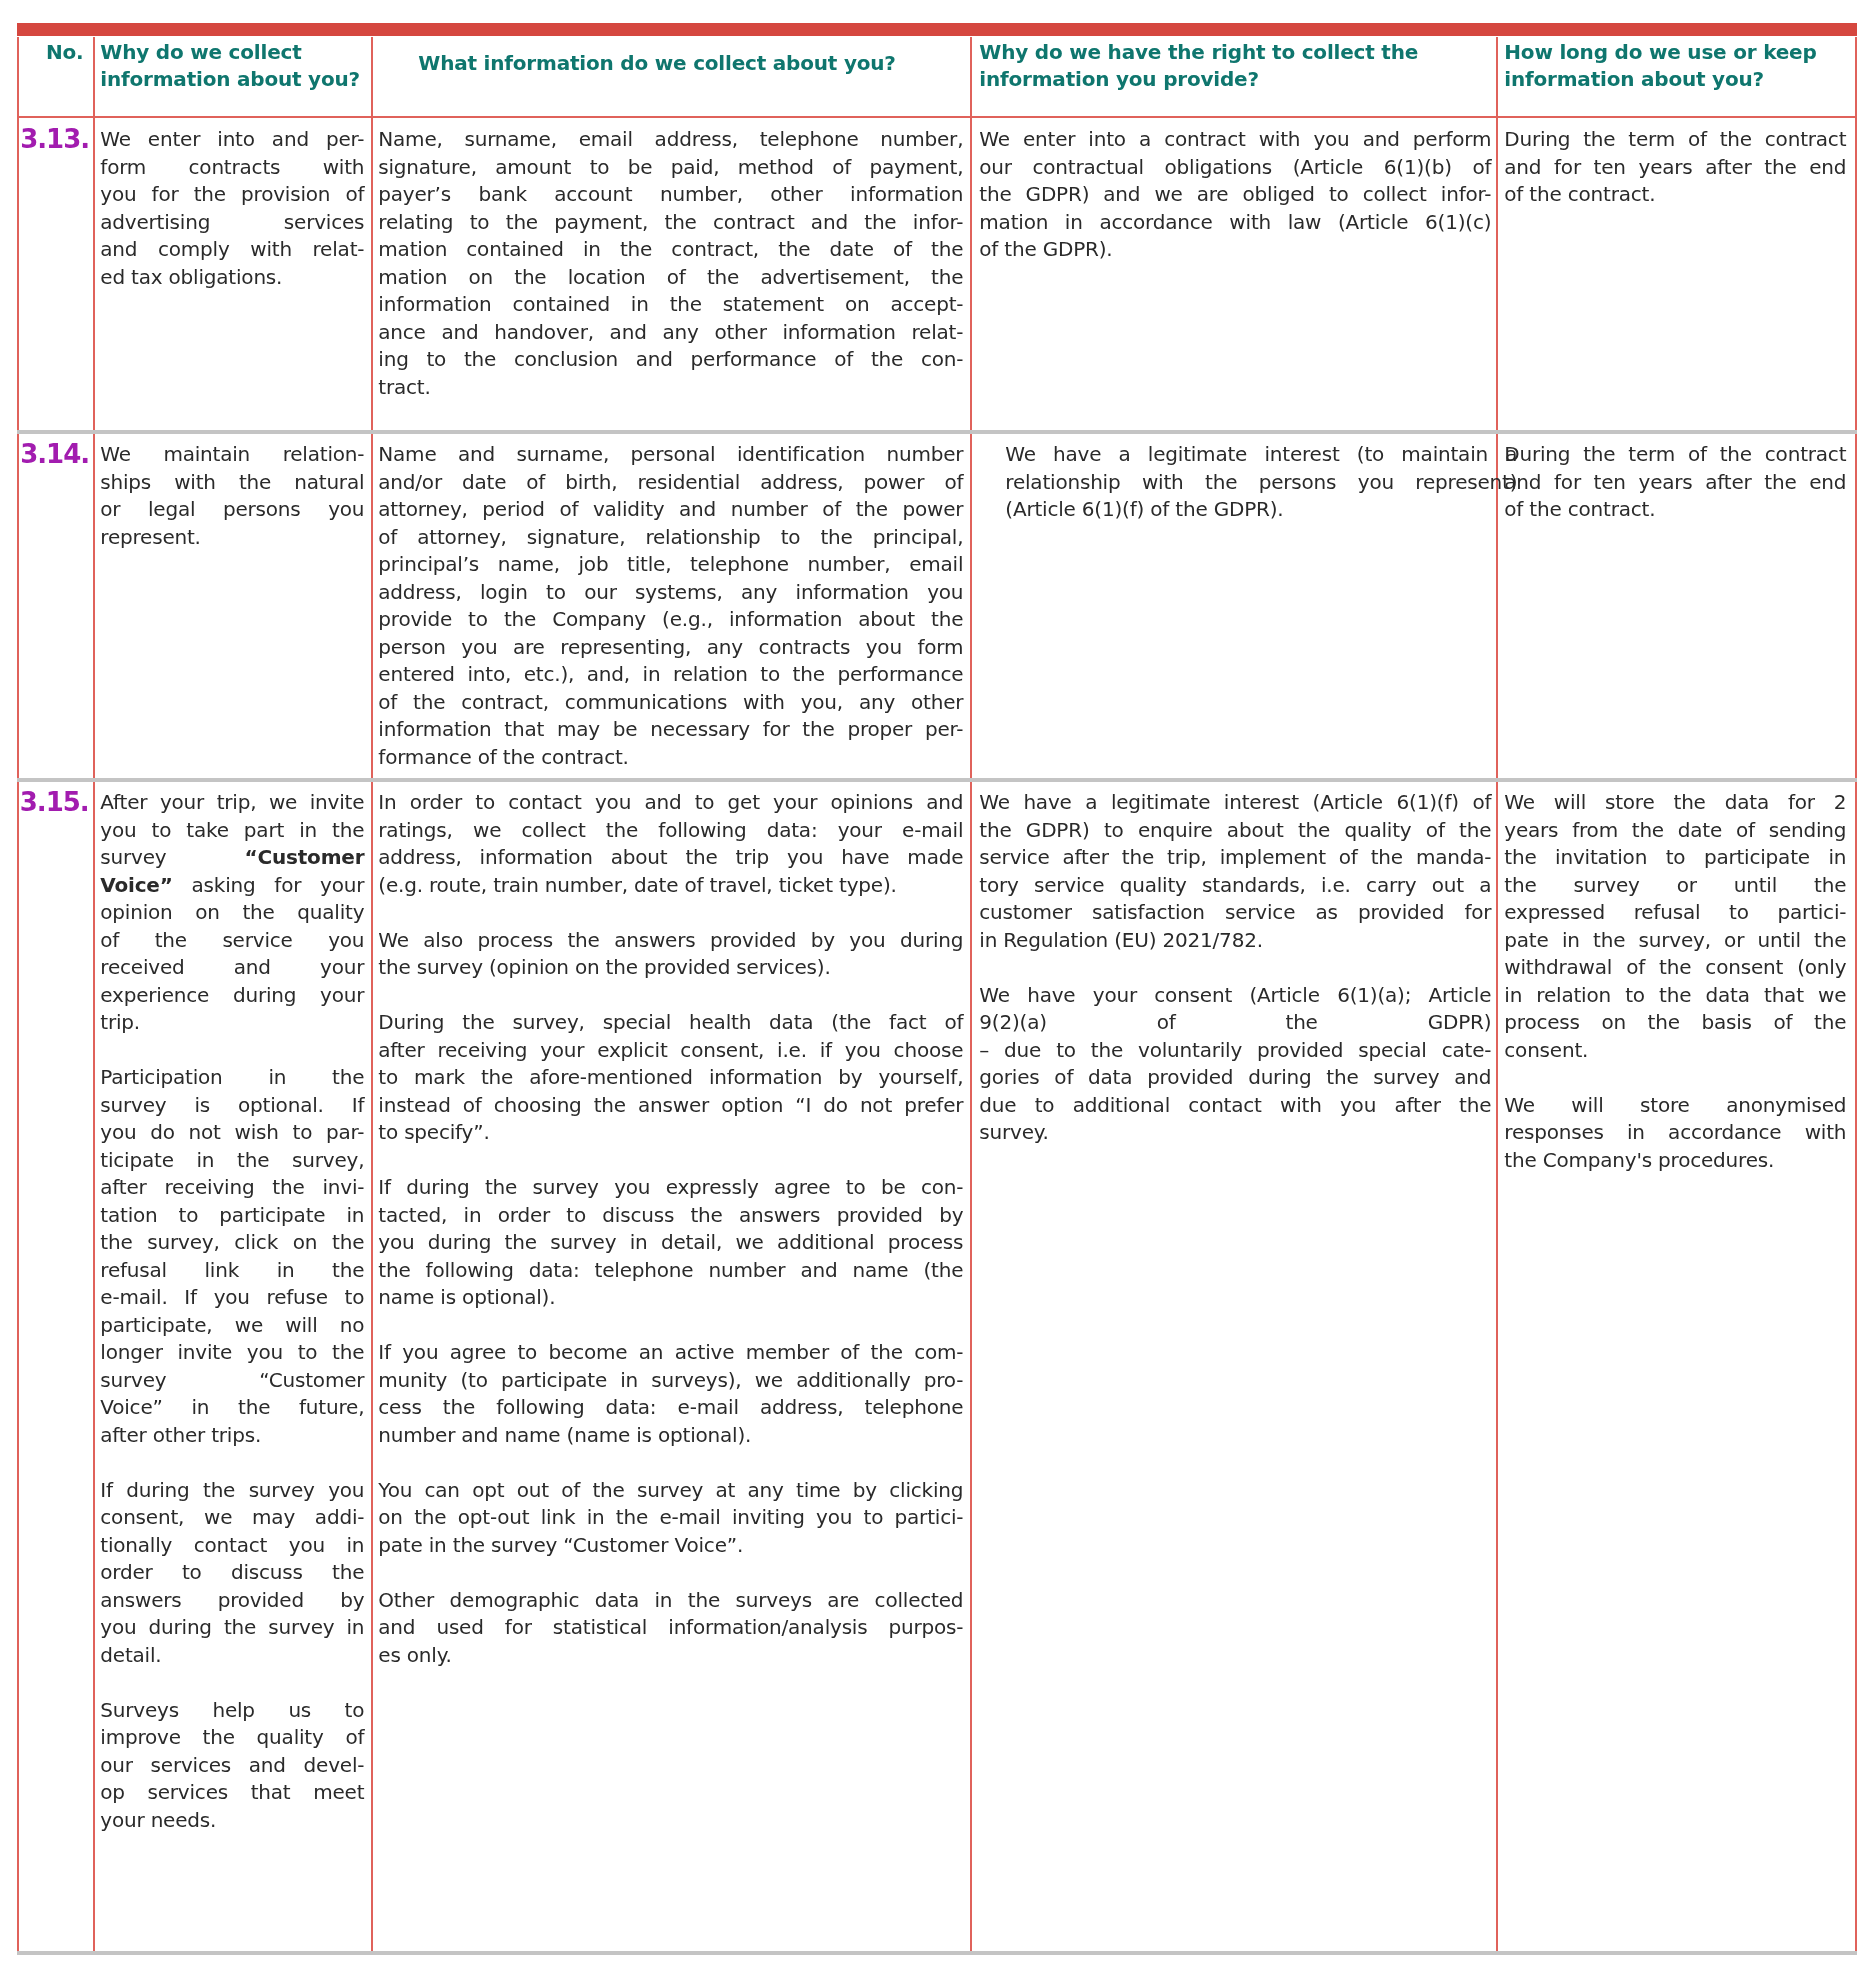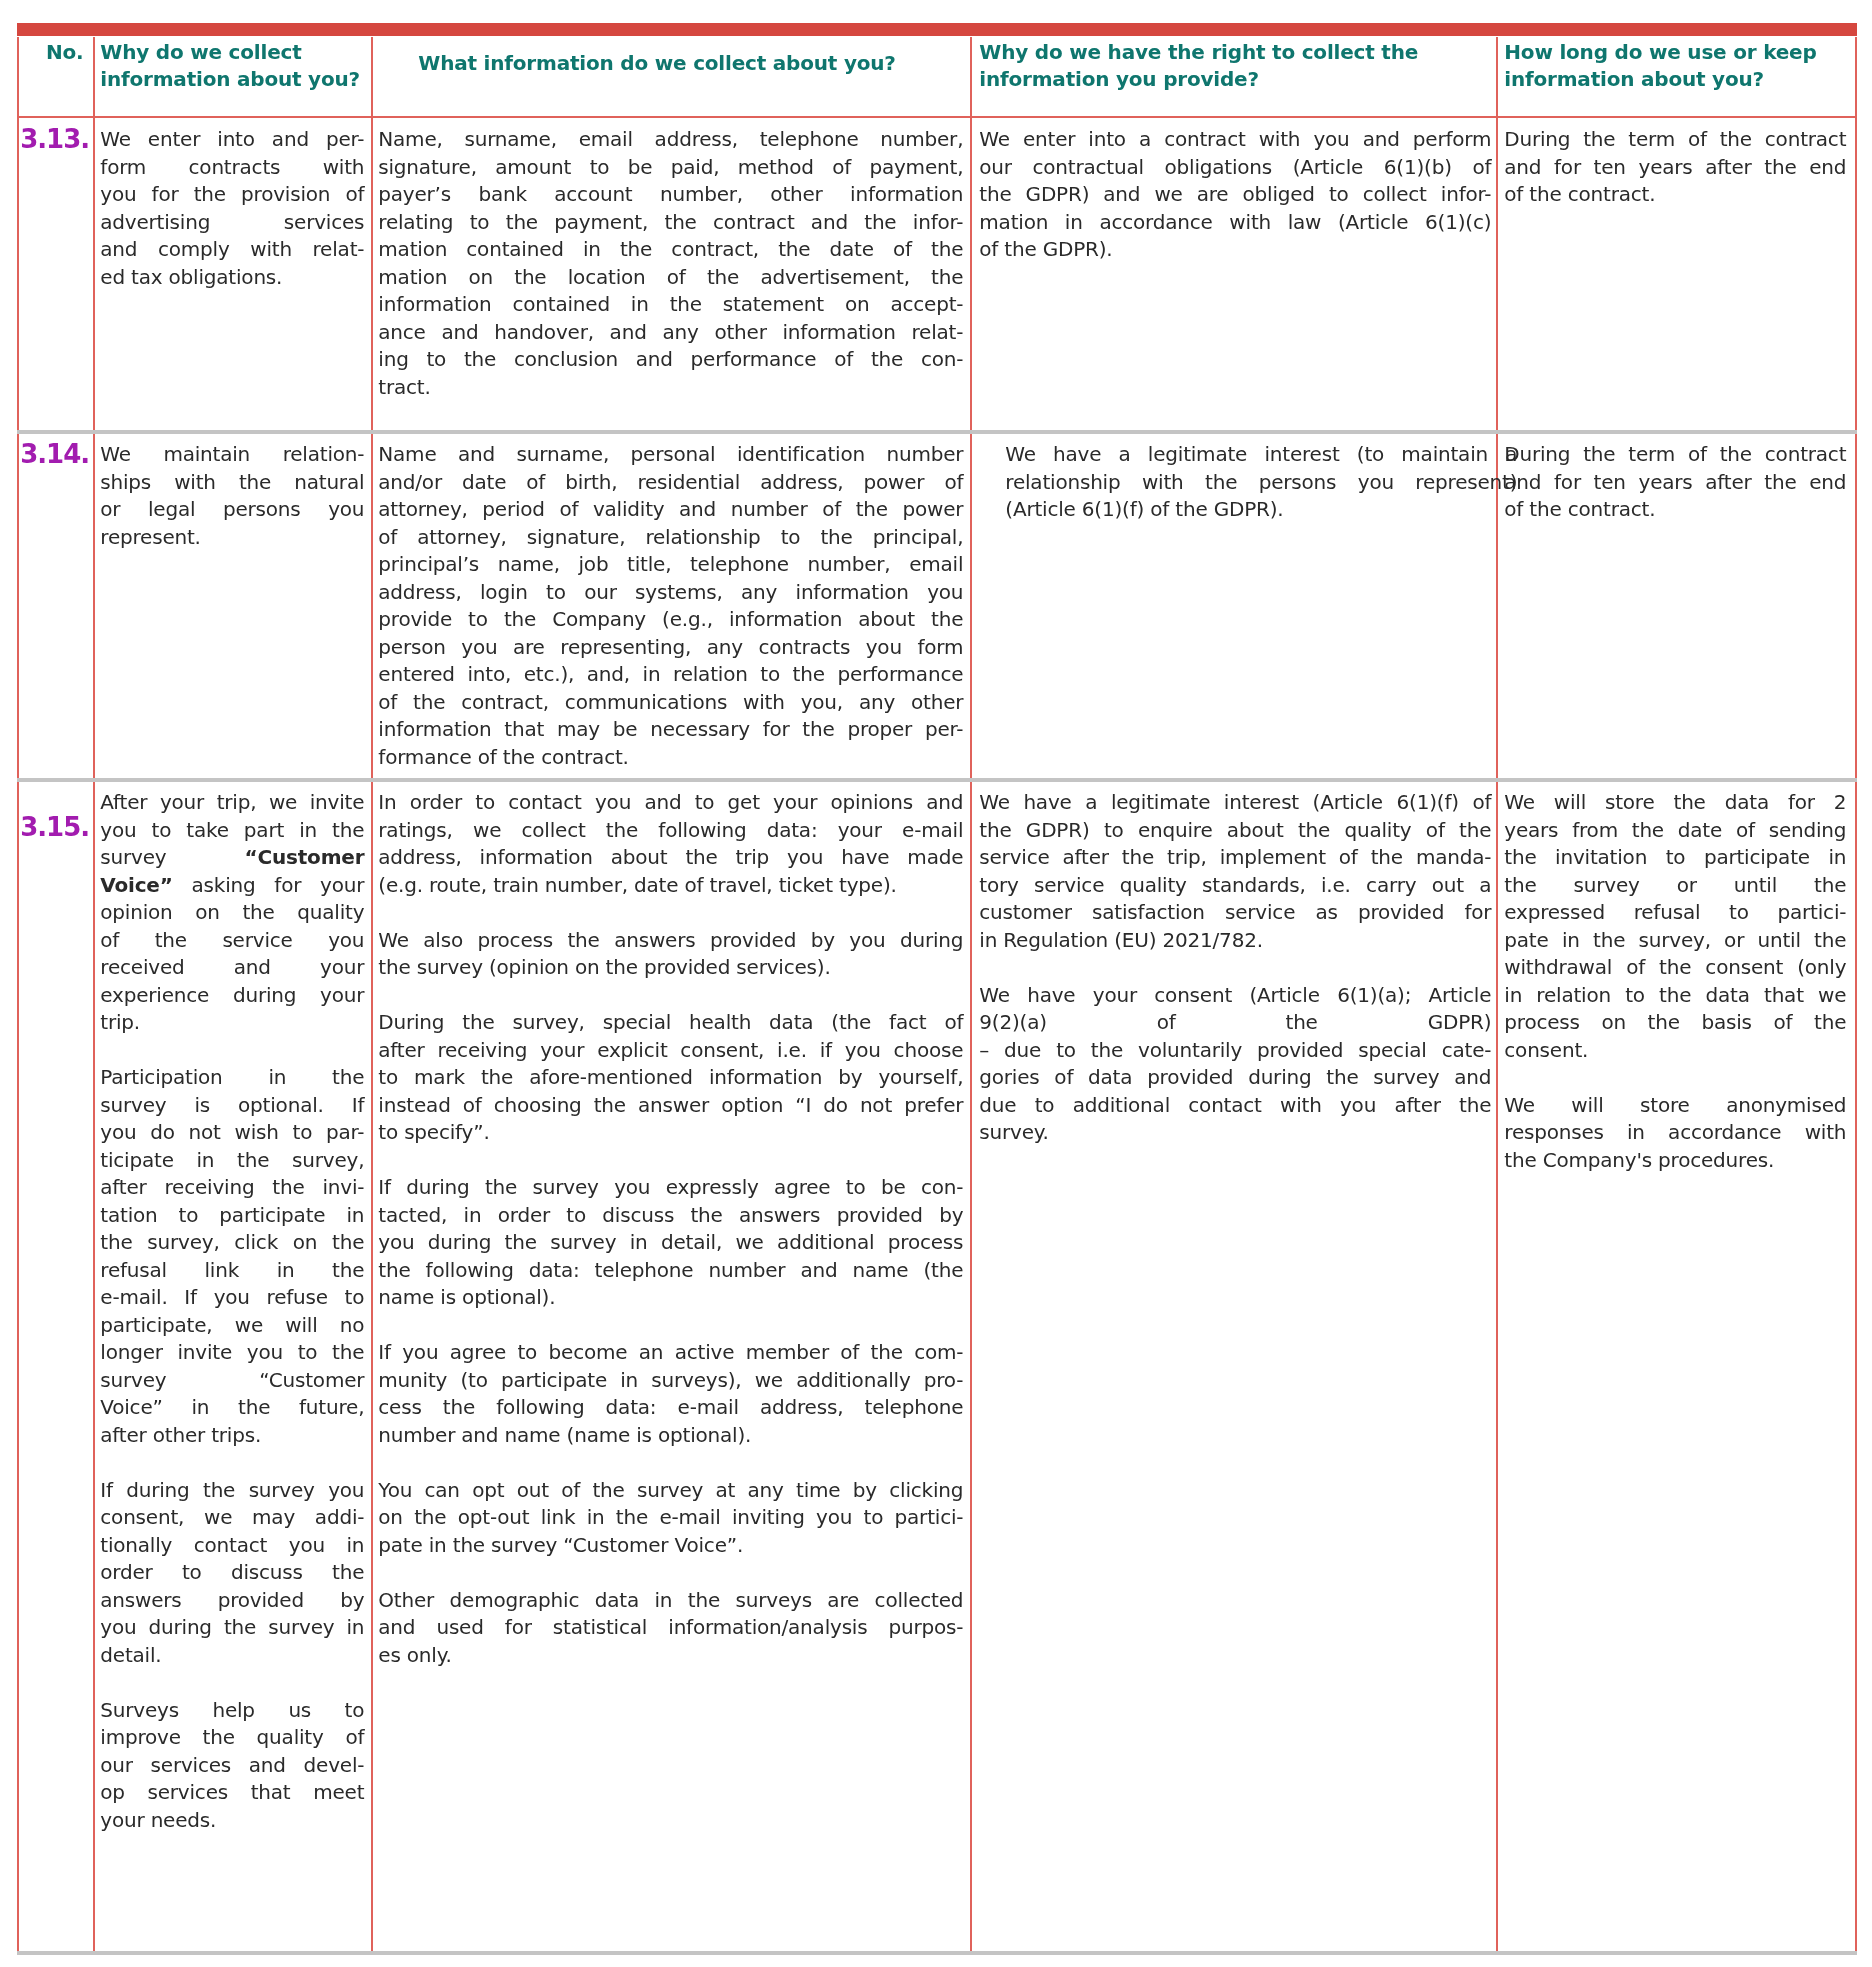--- a/index.html
+++ b/index.html
@@ -130,21 +130,21 @@
         <span class="ln last">(Article 6(1)(f) of the GDPR).</span>
       </div>
     </div>
     <div class="cell" style="left: 1487px; top: 404px; width: 342px;">
       <div class="para">
         <span class="ln">During the term of the contract</span>
         <span class="ln">and for ten years after the end</span>
         <span class="ln last">of the contract.</span>
       </div>
     </div>
-    <div class="cell num" style="left: 1.9px; top: 776px; width: 70px;">3.15.</div>
+    <div class="cell num" style="left: 1.9px; top: 751px; width: 70px; text-align: center;">3.15.</div>
     <div class="cell" style="left: 83px; top: 752px; width: 264px;">
       <div class="para">
         <span class="ln">After your trip, we invite</span>
         <span class="ln">you to take part in the</span>
         <span class="ln">survey <b>“Customer</b></span>
         <span class="ln"><b>Voice”</b> asking for your</span>
         <span class="ln">opinion on the quality</span>
         <span class="ln">of the service you</span>
         <span class="ln">received and your</span>
         <span class="ln">experience during your</span>

